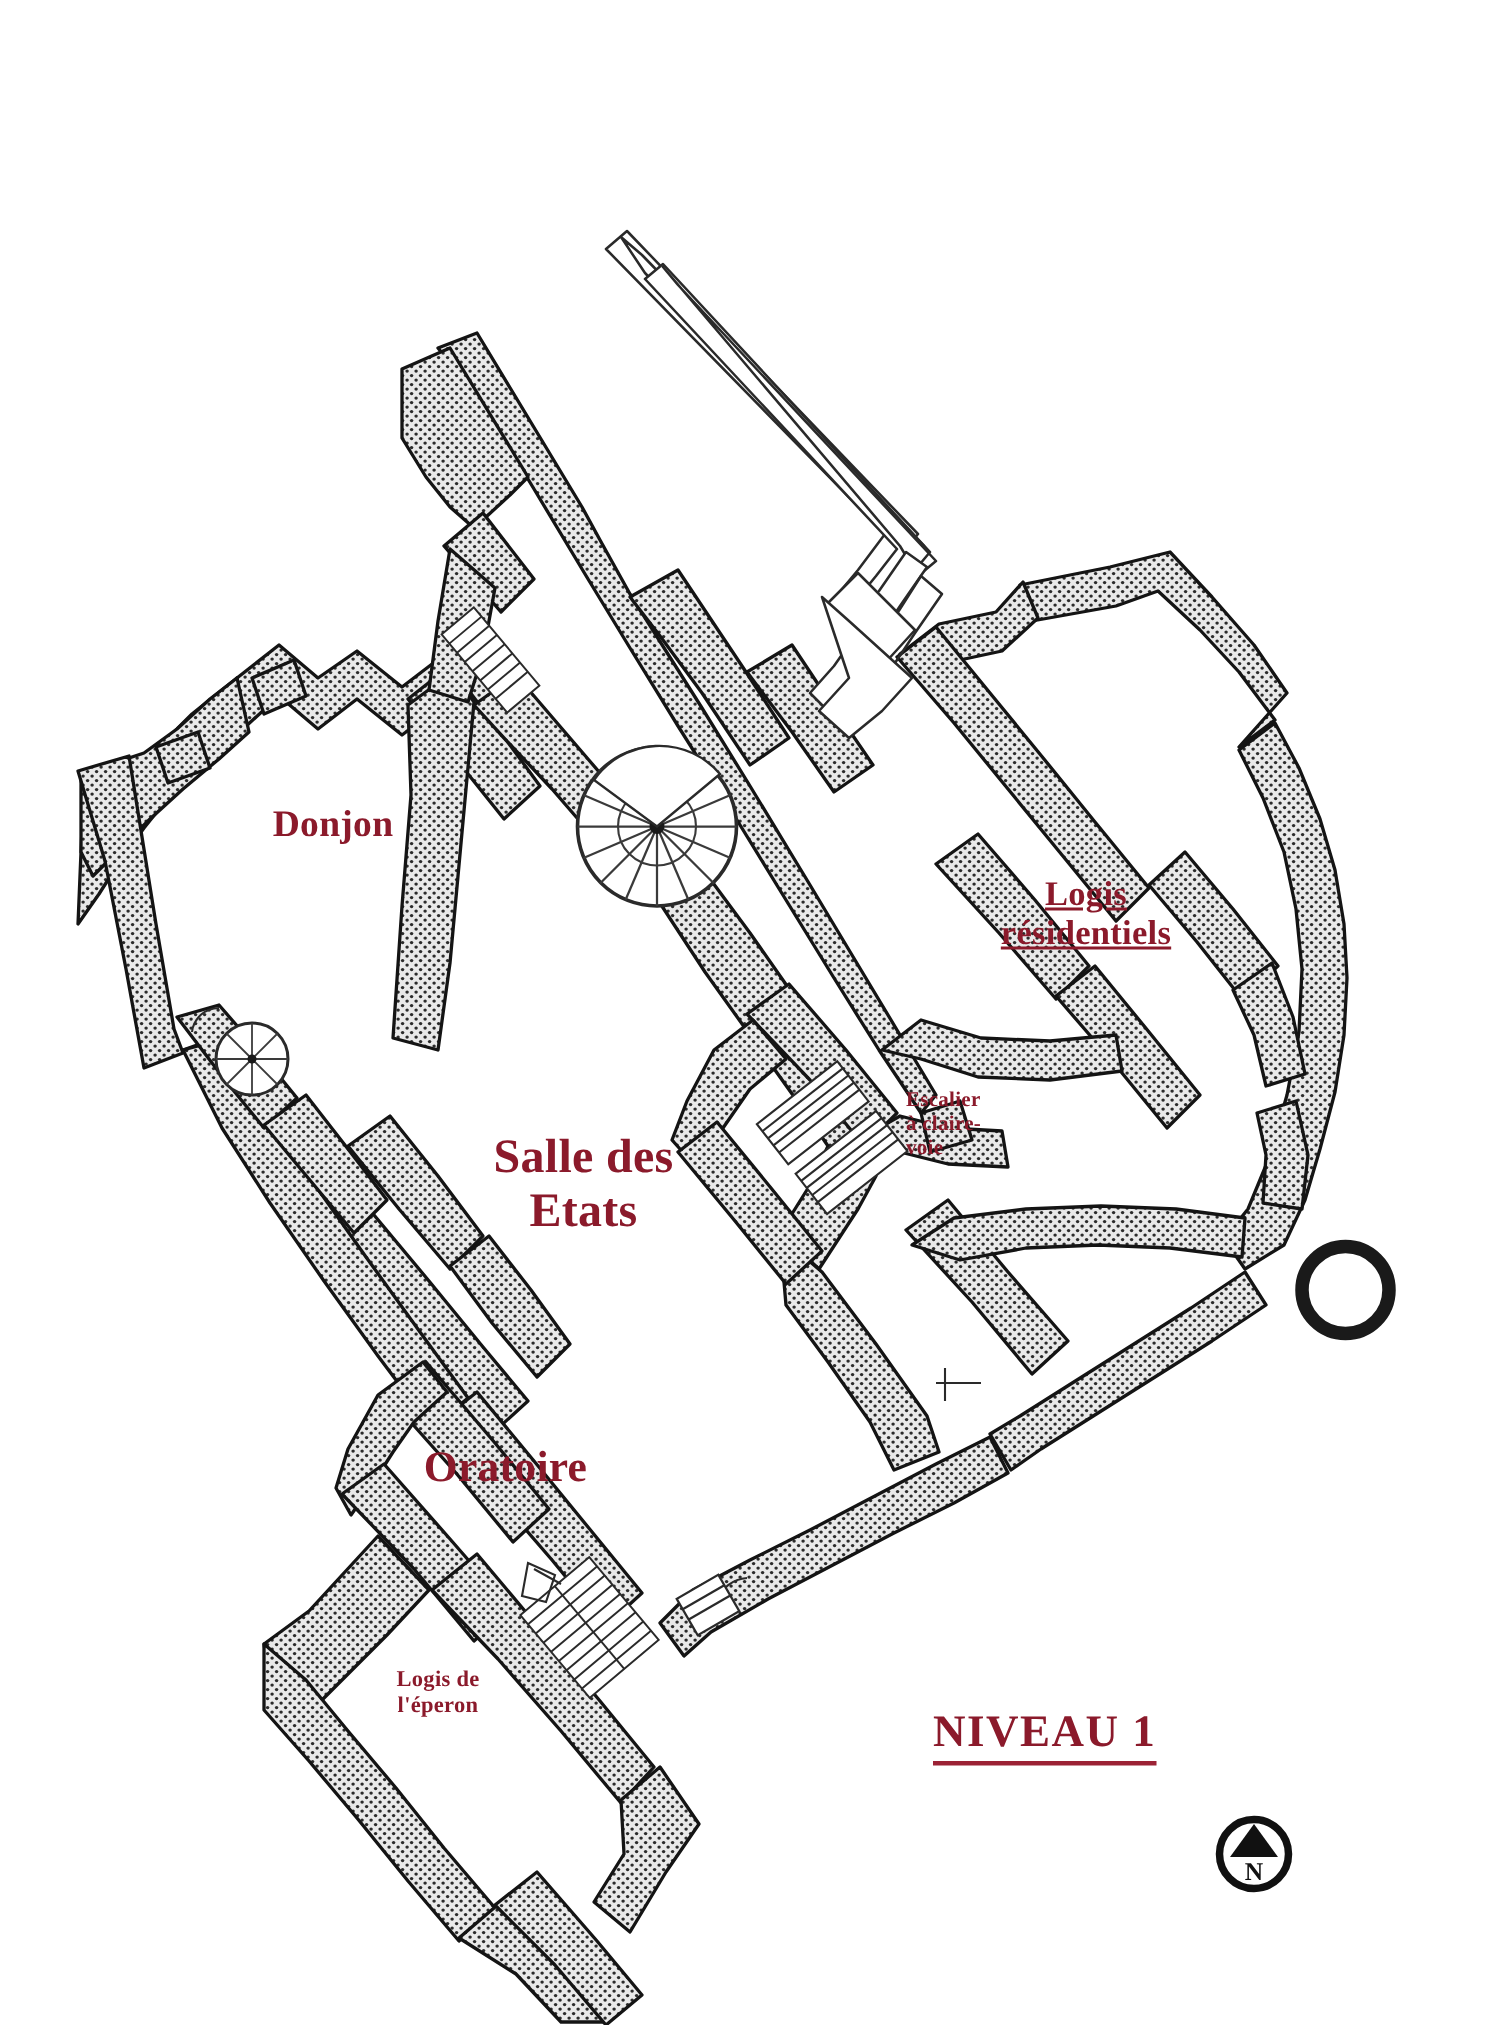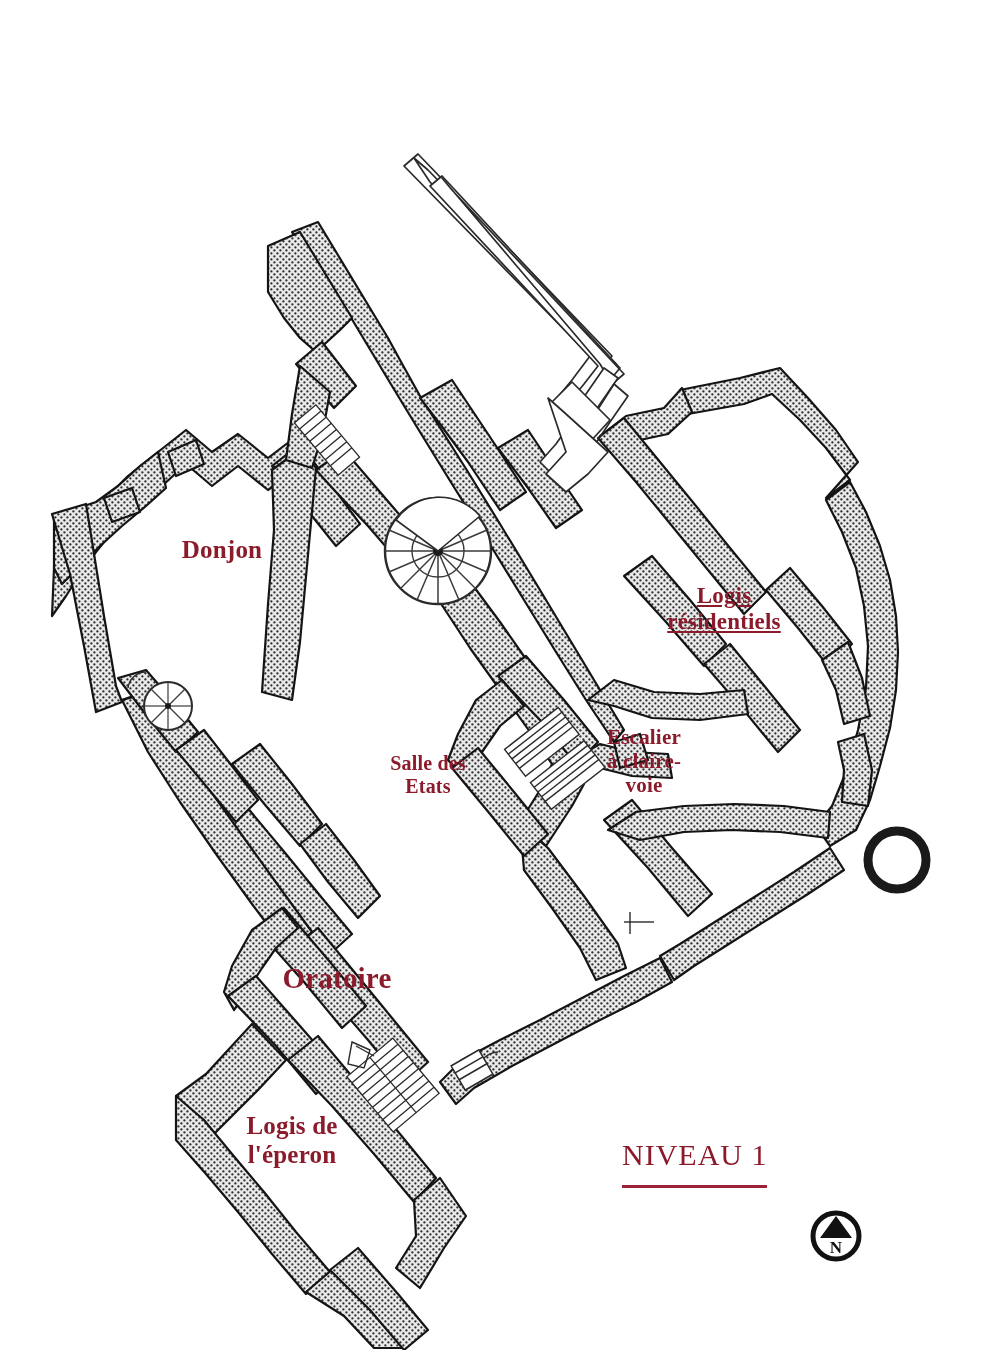--- a/index.html
+++ b/index.html
@@ -36,25 +36,25 @@
     line-height: 1.14;
     white-space: pre-line;
     text-align: center;
     letter-spacing: 0.2px;
     pointer-events: auto;
   }
   .sheet-title {
     position: absolute;
     color: #8B1A2B;
     font-family: "Liberation Serif", "DejaVu Serif", serif;
-    font-weight: normal;
+    font-weight: bold;
     font-size: 30px;
     letter-spacing: 1px;
     border-bottom: 3px solid #9c2235;
-    padding-bottom: 13px;
+    padding-bottom: 2px;
     white-space: nowrap;
   }
   .compass-wrap {
     position: absolute;
     width: 56px;
     height: 56px;
   }
 </style>
 </head>
 <body>
@@ -423,30 +423,30 @@
       </g>
     </g>
 
   </svg>
 
   <div class="room-label" style="left:222px; top:536px; font-size:25px; transform:translateX(-50%);">Donjon</div>
 
   <div class="room-label" style="left:724px; top:583px; font-size:23px; transform:translateX(-50%);text-decoration:underline;">Logis
 résidentiels</div>
 
-  <div class="room-label" style="left:389px; top:752px; font-size:20px; transform:translateX(-50%);margin-left:39px;">Salle des
+  <div class="room-label" style="left:389px; top:752px; font-size:32px; transform:translateX(-50%);">Salle des
 Etats</div>
 
-  <div class="room-label" style="left:644px; top:726px; font-size:21px; transform:translateX(-50%); text-align:center;">Escalier
+  <div class="room-label" style="left:629px; top:726px; font-size:14px; transform:translateX(-50%); text-align:left;">Escalier
 à claire-
 voie</div>
 
   <div class="room-label" style="left:337px; top:962px; font-size:29px; transform:translateX(-50%);">Oratoire</div>
 
-  <div class="room-label" style="left:292px; top:1112px; font-size:25px; transform:translateX(-50%);">Logis de
+  <div class="room-label" style="left:292px; top:1112px; font-size:15px; transform:translateX(-50%);">Logis de
 l'éperon</div>
 
   <div class="sheet-title" style="left:622px; top:1138px;">NIVEAU 1</div>
 
   <div class="compass-wrap" style="left:808px; top:1208px;">
     <svg viewBox="0 0 56 56" width="56" height="56">
       <circle cx="28" cy="28" r="23" fill="#ffffff" stroke="#111111" stroke-width="5"></circle>
       <path d="M 28 8 L 44 30 L 12 30 Z" fill="#111111"></path>
       <text x="28" y="45" text-anchor="middle" font-family="'Liberation Serif','DejaVu Serif',serif" font-size="17" font-weight="bold" fill="#111111">N</text>
     </svg>

